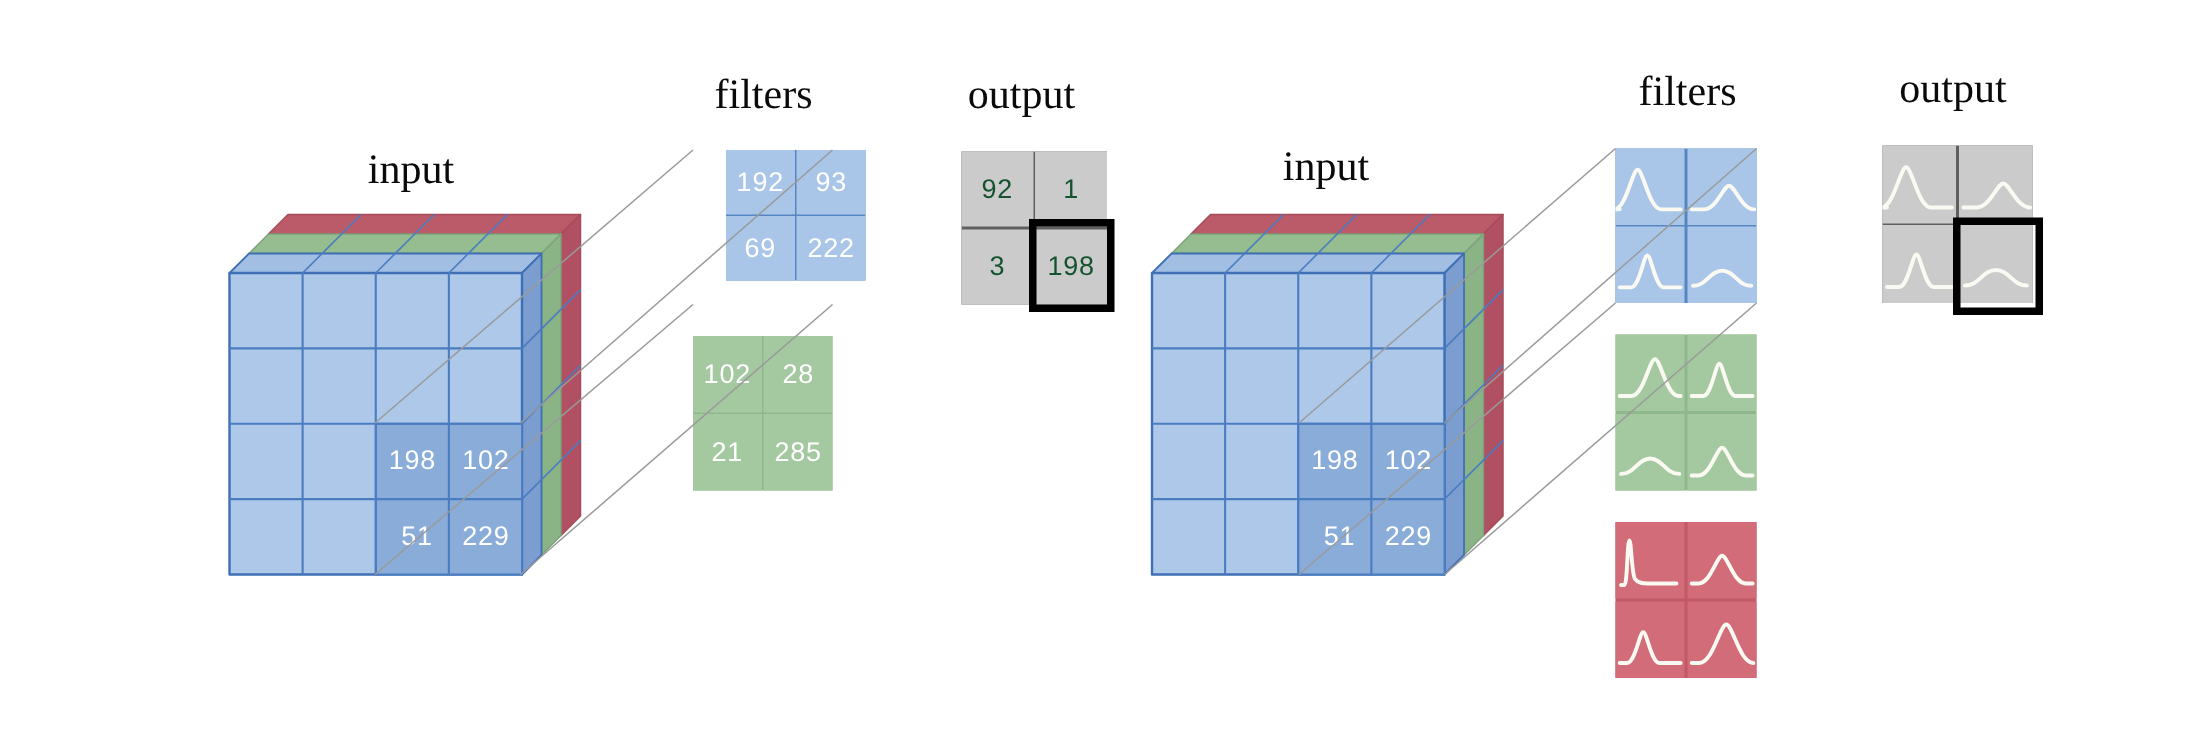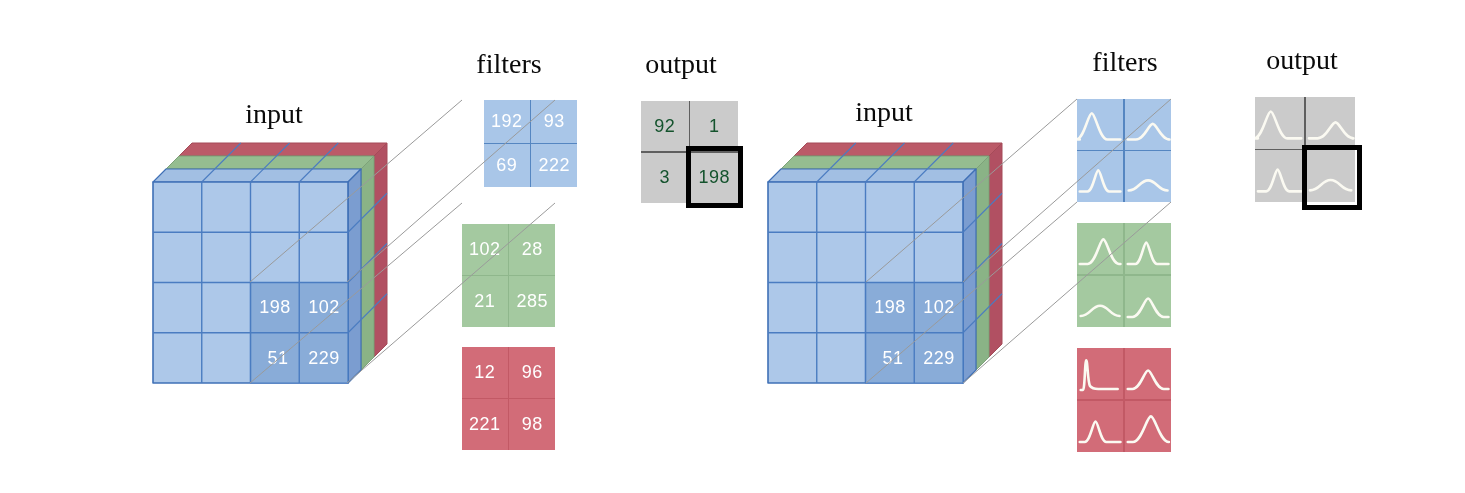--- a/index.html
+++ b/index.html
@@ -66,26 +66,20 @@
     <div class="cell">93</div>
     <div class="cell">69</div>
     <div class="cell">222</div>
   </div>
   <div class="grid2 green" style="left:462px;top:224px;width:93px;height:103px">
     <div class="cell">102</div>
     <div class="cell">28</div>
     <div class="cell">21</div>
     <div class="cell">285</div>
   </div>
-  <div class="grid2 red" style="left:462px;top:347px;width:93px;height:103px">
-    <div class="cell">12</div>
-    <div class="cell">96</div>
-    <div class="cell">221</div>
-    <div class="cell">98</div>
-  </div>
 
   <div class="grid2 gray" style="left:641px;top:101px;width:97px;height:102px">
     <div class="cell">92</div>
     <div class="cell">1</div>
     <div class="cell">3</div>
     <div class="cell">198</div>
   </div>
   <div class="hl-border" style="left:686px;top:146px;width:47px;height:52px"></div>
 
   <div class="title" style="left:884px;top:96px">input</div>

